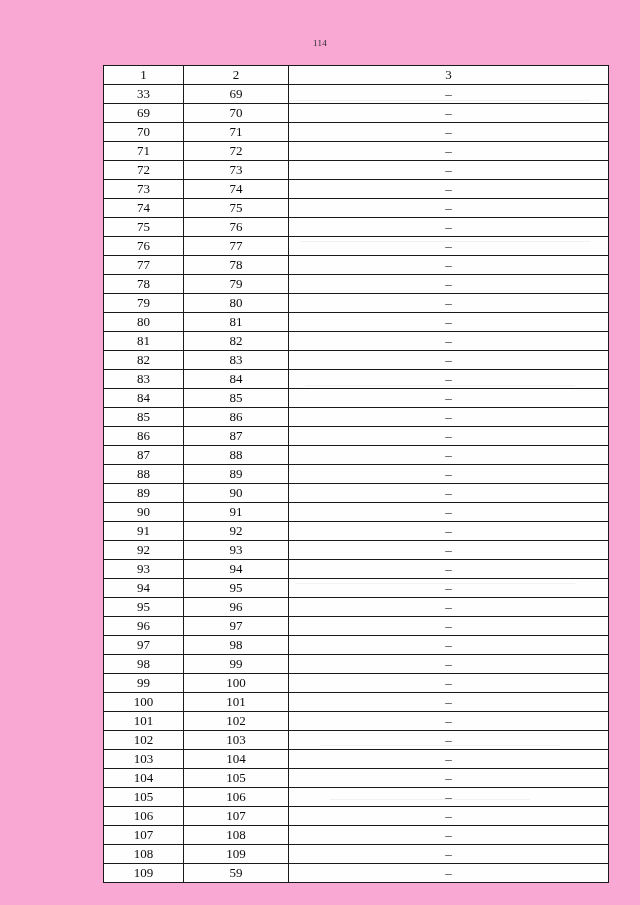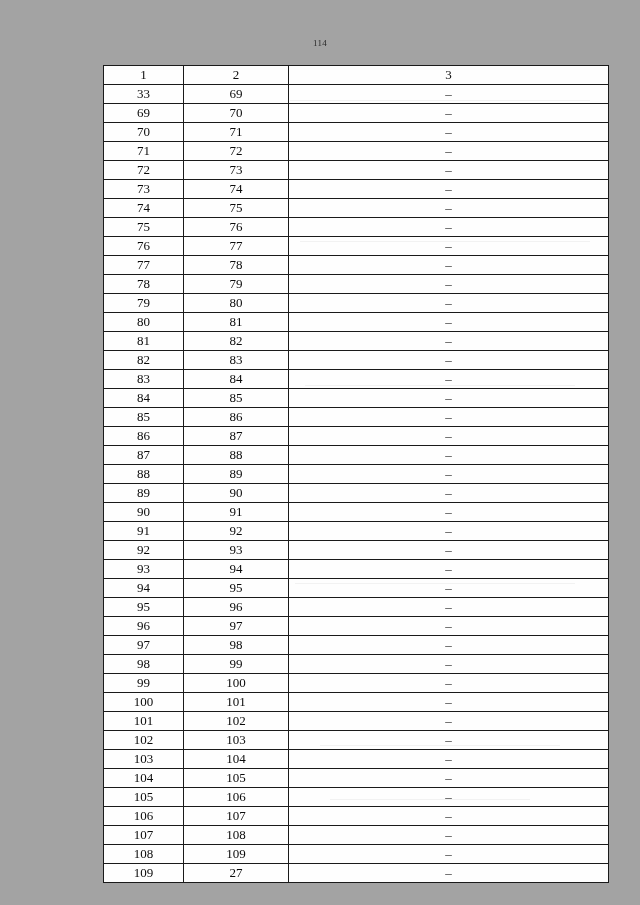--- a/index.html
+++ b/index.html
@@ -14,21 +14,21 @@
     color: #0a0a0a;
     position: relative;
     overflow: hidden;
   }
   .page {
     position: absolute;
     left: 0;
     top: 0;
     width: 640px;
     height: 905px;
-    background: #a3a3a3;
+    background: #f9a8d4;
     font-family: Liberation Serif, serif;
   }
   .page-number {
     position: absolute;
     top: 38px;
     left: 0;
     width: 640px;
     text-align: center;
     font-size: 9px;
     color: #2a2a2a;
@@ -297,21 +297,21 @@
             <td>108</td>
             <td class="col3">–</td>
           </tr>
           <tr>
             <td>108</td>
             <td>109</td>
             <td class="col3">–</td>
           </tr>
           <tr>
             <td>109</td>
-            <td>27</td>
+            <td>59</td>
             <td class="col3">–</td>
           </tr>
         </tbody>
     </table>
   </div>
 
   <div class="streak" style="left:290px; top:100px; width:300px;"></div>
   <div class="streak" style="left:300px; top:241px; width:290px;"></div>
   <div class="streak" style="left:305px; top:385px; width:270px;"></div>
   <div class="streak" style="left:295px; top:583px; width:280px;"></div>

